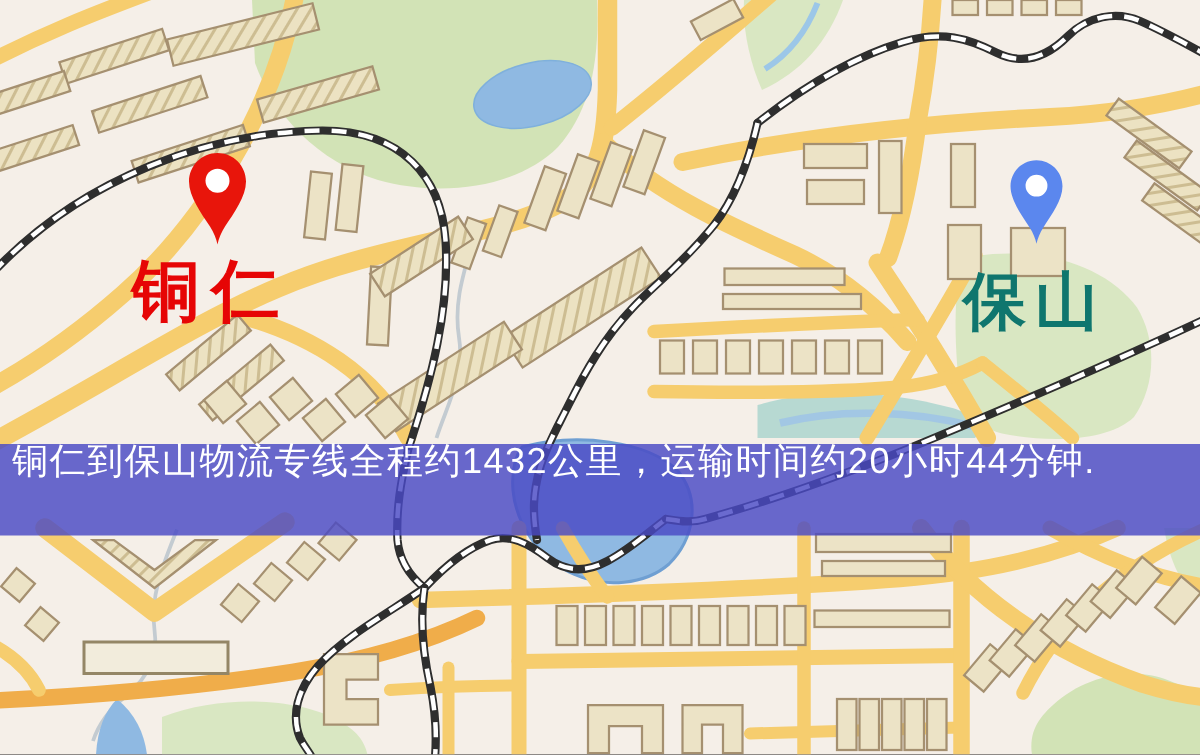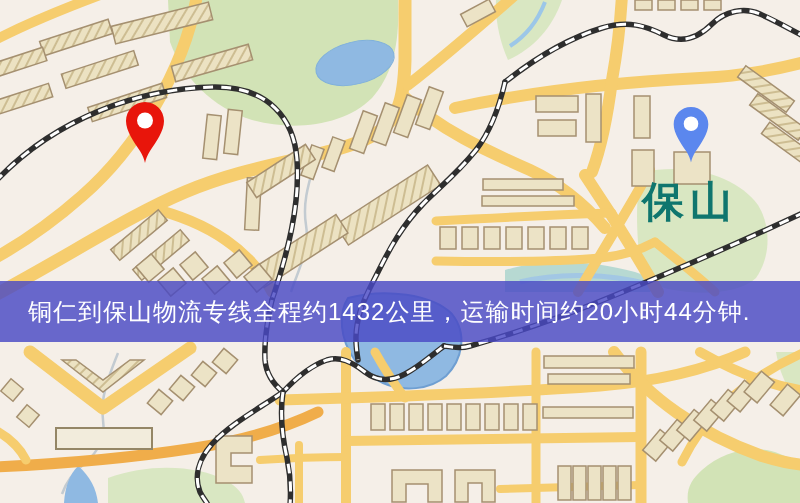--- a/index.html
+++ b/index.html
@@ -28,22 +28,22 @@
   .pin-dest{left:671px;top:106px;height:62px;}
 
   .map-label{
     position:absolute;font-family:"Liberation Serif",serif;font-weight:bold;
     white-space:nowrap;line-height:1;
   }
   .label-origin{left:88px;top:172px;font-size:45px;letter-spacing:8px;}
   .label-dest{left:642px;top:181px;font-size:42px;letter-spacing:6px;}
 
   .banner{
-    position:absolute;left:0;right:0;top:281px;height:61px;
-    display:flex;align-items:center;padding-left:28px;box-sizing:border-box;
+    position:absolute;left:0;right:0;top:296px;height:61px;
+    display:flex;align-items:flex-start;padding-left:8px;box-sizing:border-box;
   }
   .banner-text{font-size:24px;letter-spacing:1px;line-height:1;}
 </style>
 </head>
 <body>
 
 <div class="stage">
 
   <svg class="map" width="800" height="503" viewBox="0 0 800 503">
     <defs>
@@ -230,20 +230,21 @@
         <use href="#rl7" class="rail-dash"></use>
     </g>
   </svg>
 
   <div class="pin pin-origin">
     <svg viewBox="0 0 40 68">
       <path d="M20,1 C30.5,1 39,9.5 39,20 C39,30 31,41 25,50 C22.5,54 20.8,58 20,62 C19.2,58 17.5,54 15,50 C9,41 1,30 1,20 C1,9.5 9.5,1 20,1 Z" style="fill: rgb(232, 21, 11);"></path>
       <circle cx="20" cy="19.5" r="8" fill="#ffffff"></circle>
     </svg>
   </div>
+  <div class="map-label label-origin" style="color: rgb(230, 5, 5);">铜仁</div>
 
   <div class="pin pin-dest">
     <svg viewBox="0 0 40 68">
       <path d="M20,1 C30.5,1 39,9.5 39,20 C39,30 31,41 25,50 C22.5,54 20.8,58 20,62 C19.2,58 17.5,54 15,50 C9,41 1,30 1,20 C1,9.5 9.5,1 20,1 Z" style="fill: rgb(91, 135, 238);"></path>
       <circle cx="20" cy="19.5" r="8" fill="#ffffff"></circle>
     </svg>
   </div>
   <div class="map-label label-dest" style="color: #0f766e;">保山</div>
 
   <div class="banner" style="background: rgba(73, 73, 197, 0.82);">

